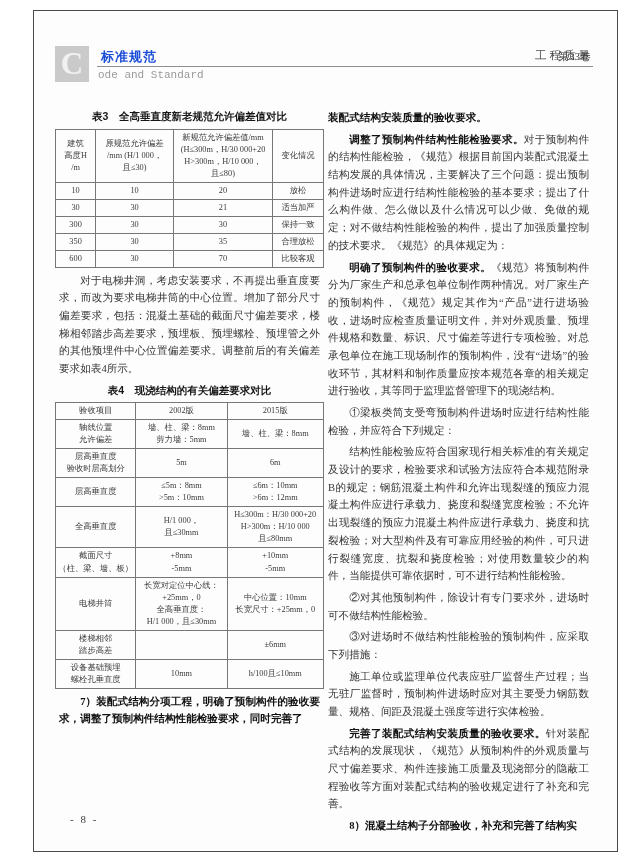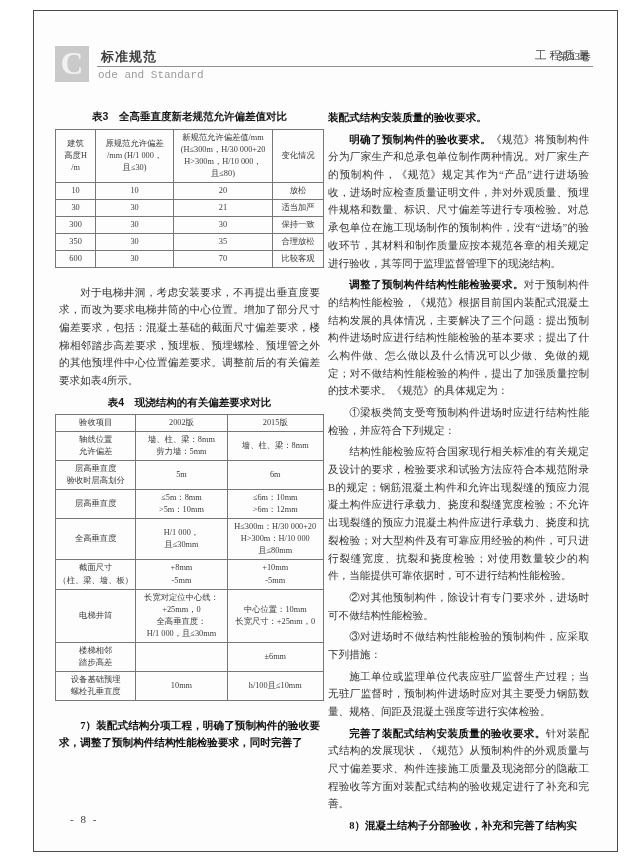--- a/index.html
+++ b/index.html
@@ -5,37 +5,37 @@
   html,body{margin:0;padding:0;background:#ffffff;}
   body{width:640px;height:863px;position:relative;font-family:"Liberation Serif","DejaVu Serif",serif;color:#2e2e2e;}
   .page{position:absolute;left:33px;top:10px;width:583px;height:840px;border:1px solid #4a4a4a;background:#fdfdfd;overflow:hidden;}
   .inner{position:absolute;left:21px;right:24px;top:34px;}
 
   
   .header{position:relative;height:48px;}
   .header-rule{position:absolute;left:42px;right:0;top:21px;height:1px;background:#8f8f8f;}
   .logo-c{position:absolute;left:0;top:1px;width:34px;height:36px;background:#cacaca;color:#f1f1f1;
           font-size:31px;font-weight:bold;text-align:center;line-height:36px;}
-  .logo-cn{position:absolute;left:46px;top:3px;font-size:13px;font-weight:bold;color:#404040;letter-spacing:1px;
+  .logo-cn{position:absolute;left:46px;top:3px;font-size:13px;font-weight:bold;color:#1d4ed8;letter-spacing:1px;
            font-family:"Liberation Sans","DejaVu Sans",sans-serif;}
   .logo-en{position:absolute;left:43px;top:24px;font-size:11px;color:#9a9a9a;font-family:Liberation Mono, monospace;}
   .header-center{position:absolute;left:0;right:0;top:3px;text-align:right;font-size:11.5px;color:#4c4c4c;letter-spacing:3px;}
   .header-right{position:absolute;right:2px;top:4px;font-size:11px;color:#3c3c3c;}
 
   
   .columns{display:flex;margin-top:12px;}
   .col{width:50%;font-size:10.6px;line-height:1.67;text-align:justify;color:#333;}
   p.para{margin:4px;text-indent:2em;}
   p.noindent{text-indent:0;}
   .bold{font-weight:bold;color:#111;}
 
   
   .tcap{font-weight:bold;text-align:center;font-size:10.5px;color:#161616;margin:3px 0 3px 0;text-indent:0;
         font-family:"Liberation Sans","DejaVu Sans",sans-serif;}
-  table{width:100%;border-collapse:collapse;table-layout:fixed;margin-bottom:16px;}
+  table{width:100%;border-collapse:collapse;table-layout:fixed;margin-bottom:4px;}
   th,td{border:1px solid #777;text-align:center;vertical-align:middle;
         font-size:8.3px;line-height:1.45;padding:2px 1px;font-weight:normal;color:#3a3a3a;
         white-space:pre-line;word-break:break-all;}
   .t3 col.c1{width:15%}.t3 col.c2{width:29%}.t3 col.c3{width:37%}.t3 col.c4{width:19%}
   .t4 col.c1{width:30%}.t4 col.c2{width:34%}.t4 col.c3{width:36%}
 
   
   .footer{position:absolute;left:36px;bottom:26px;font-size:11px;color:#3a3a3a;letter-spacing:2px;}
 </style>
 </head>
@@ -186,23 +186,23 @@
           </tr>
         </tbody>
           </table>
 
         <p class="para bold">7）装配式结构分项工程，明确了预制构件的验收要求，调整了预制构件结构性能检验要求，同时完善了</p>
       </div>
 
       <div class="col">
         <p class="para noindent bold">装配式结构安装质量的验收要求。</p>
 
+        <p class="para"><span class="bold">调整了预制构件结构性能检验要求。</span><span>对于预制构件的结构性能检验，《规范》根据目前国内装配式混凝土结构发展的具体情况，主要解决了三个问题：提出预制构件进场时应进行结构性能检验的基本要求；提出了什么构件做、怎么做以及什么情况可以少做、免做的规定；对不做结构性能检验的构件，提出了加强质量控制的技术要求。《规范》的具体规定为：</span></p>
+
         <p class="para"><span class="bold">明确了预制构件的验收要求。</span><span>《规范》将预制构件分为厂家生产和总承包单位制作两种情况。对厂家生产的预制构件，《规范》规定其作为“产品”进行进场验收，进场时应检查质量证明文件，并对外观质量、预埋件规格和数量、标识、尺寸偏差等进行专项检验。对总承包单位在施工现场制作的预制构件，没有“进场”的验收环节，其材料和制作质量应按本规范各章的相关规定进行验收，其等同于监理监督管理下的现浇结构。</span></p>
-
-        <p class="para"><span class="bold">调整了预制构件结构性能检验要求。</span><span>对于预制构件的结构性能检验，《规范》根据目前国内装配式混凝土结构发展的具体情况，主要解决了三个问题：提出预制构件进场时应进行结构性能检验的基本要求；提出了什么构件做、怎么做以及什么情况可以少做、免做的规定；对不做结构性能检验的构件，提出了加强质量控制的技术要求。《规范》的具体规定为：</span></p>
 
         <p class="para">①梁板类简支受弯预制构件进场时应进行结构性能检验，并应符合下列规定：</p>
         <p class="para">结构性能检验应符合国家现行相关标准的有关规定及设计的要求，检验要求和试验方法应符合本规范附录B的规定；钢筋混凝土构件和允许出现裂缝的预应力混凝土构件应进行承载力、挠度和裂缝宽度检验；不允许出现裂缝的预应力混凝土构件应进行承载力、挠度和抗裂检验；对大型构件及有可靠应用经验的构件，可只进行裂缝宽度、抗裂和挠度检验；对使用数量较少的构件，当能提供可靠依据时，可不进行结构性能检验。</p>
         <p class="para">②对其他预制构件，除设计有专门要求外，进场时可不做结构性能检验。</p>
         <p class="para">③对进场时不做结构性能检验的预制构件，应采取下列措施：</p>
         <p class="para">施工单位或监理单位代表应驻厂监督生产过程；当无驻厂监督时，预制构件进场时应对其主要受力钢筋数量、规格、间距及混凝土强度等进行实体检验。</p>
 
         <p class="para"><span class="bold">完善了装配式结构安装质量的验收要求。</span><span>针对装配式结构的发展现状，《规范》从预制构件的外观质量与尺寸偏差要求、构件连接施工质量及现浇部分的隐蔽工程验收等方面对装配式结构的验收规定进行了补充和完善。</span></p>
 
         <p class="para bold">8）混凝土结构子分部验收，补充和完善了结构实</p>

